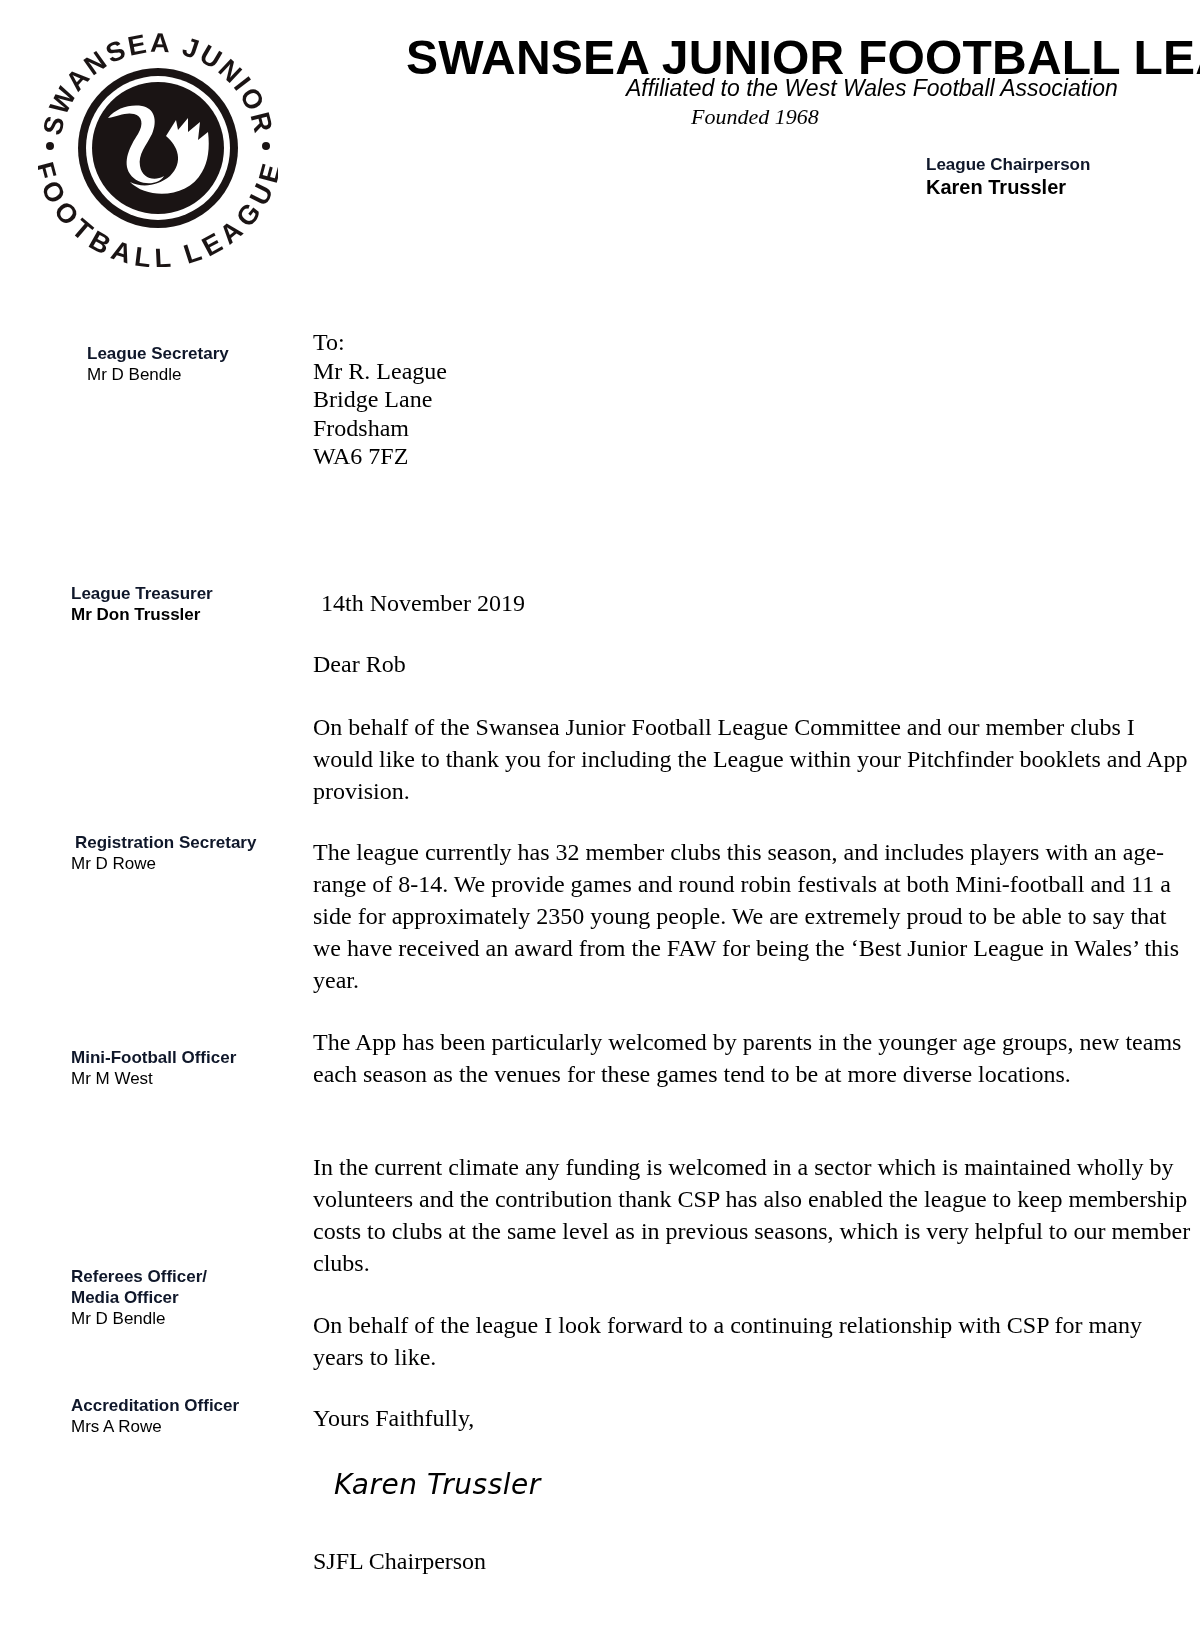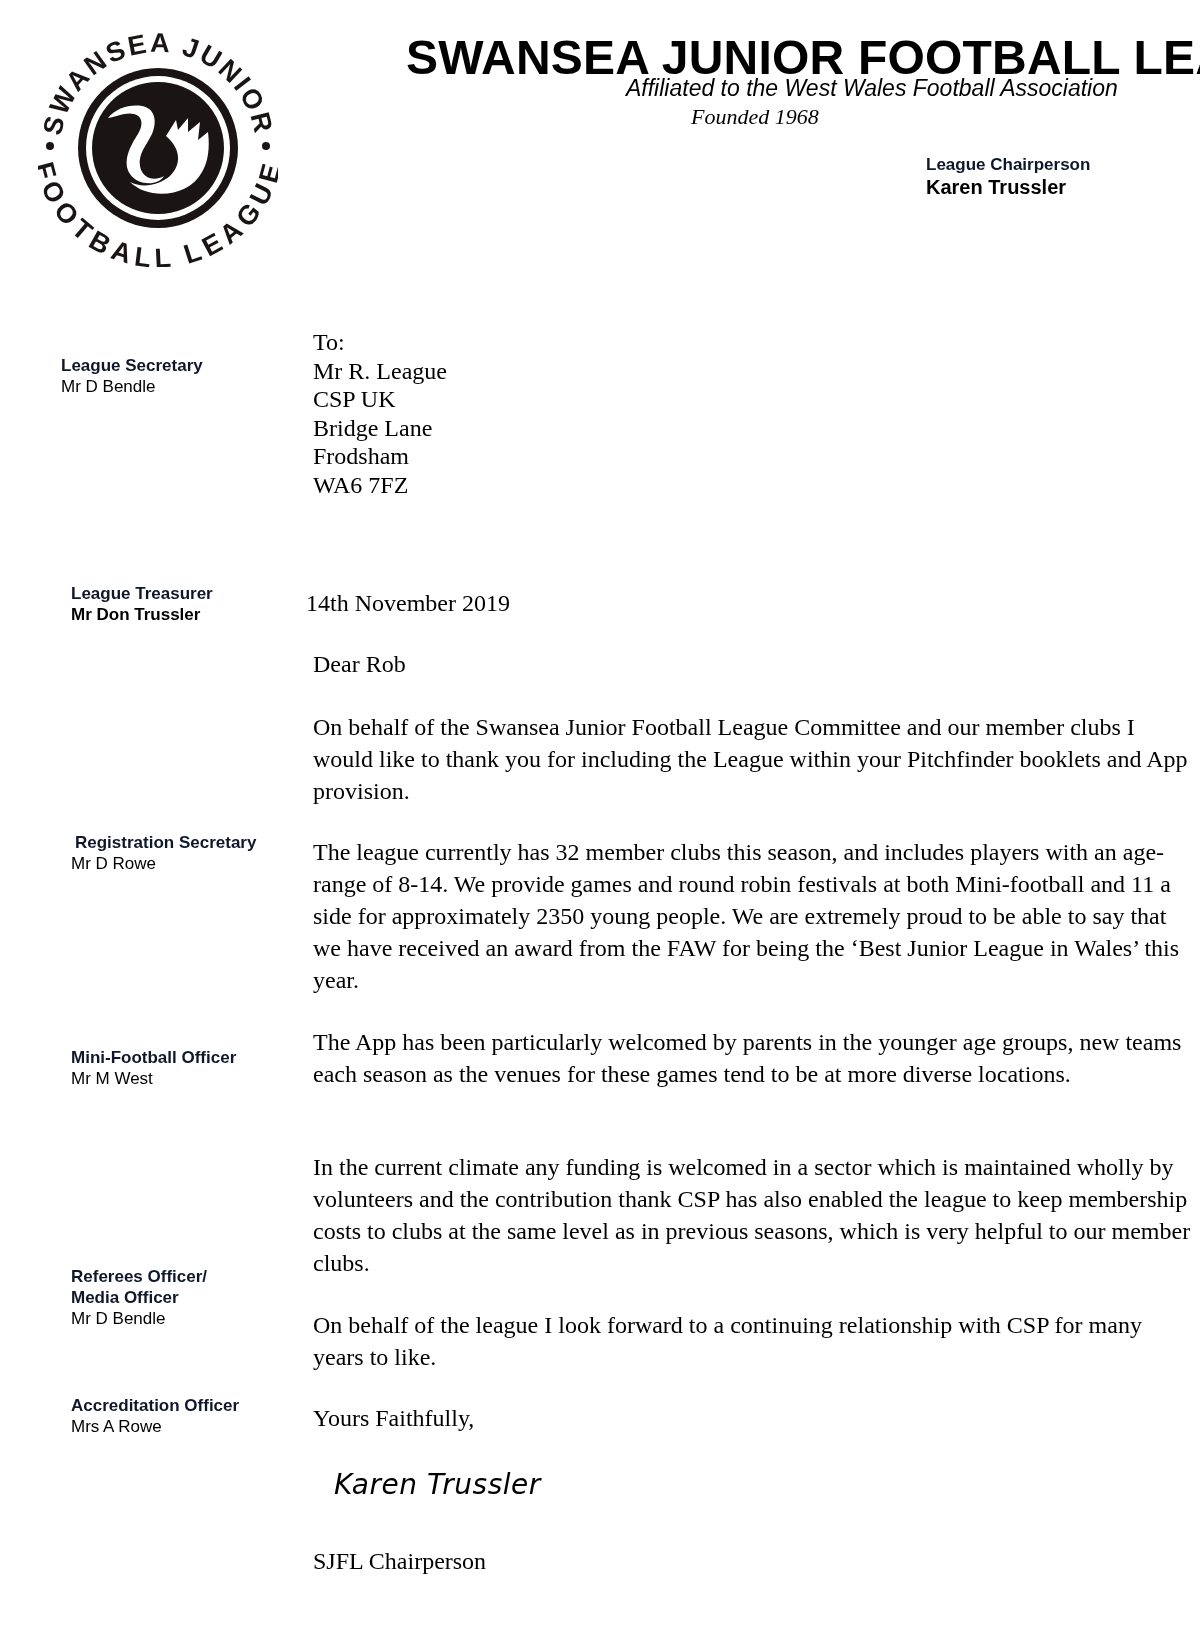--- a/index.html
+++ b/index.html
@@ -46,21 +46,21 @@
 
 <div class="abs title">SWANSEA JUNIOR FOOTBALL LEAGUE</div>
 <div class="abs affil">Affiliated to the West Wales Football Association</div>
 <div class="abs founded">Founded 1968</div>
 
 <div class="abs" style="left:926px; top:154px;">
   <div class="role chair-role">League Chairperson</div>
   <div class="person chair-name">Karen Trussler</div>
 </div>
 
-<div class="abs" style="left:61px; top:343px;margin-top:12px;">
+<div class="abs" style="left:87px; top:343px;">
   <div class="role">League Secretary</div>
   <div class="person">Mr D Bendle</div>
 </div>
 <div class="abs" style="left:71px; top:583px;">
   <div class="role">League Treasurer</div>
   <div class="person bold">Mr Don Trussler</div>
 </div>
 <div class="abs" style="left:75px; top:832px;">
   <div class="role">Registration Secretary</div>
   <div class="person" style="margin-left:-4px;">Mr D Rowe</div>
@@ -75,27 +75,26 @@
   <div class="person">Mr D Bendle</div>
 </div>
 <div class="abs" style="left:71px; top:1395px;">
   <div class="role">Accreditation Officer</div>
   <div class="person">Mrs A Rowe</div>
 </div>
 
 <div class="abs letter" style="left:313px; top:328px;">
   <p>To:</p>
   <p>Mr R. League</p>
-  <p>CSP UK</p>
   <p>Bridge Lane</p>
   <p>Frodsham</p>
   <p>WA6 7FZ</p>
 </div>
 
-<div class="abs letter" style="left:306px; top:589px;">14th November 2019</div>
+<div class="abs letter" style="left:321px; top:589px;">14th November 2019</div>
 <div class="abs letter" style="left:313px; top:650px;">Dear Rob</div>
 
 <div class="abs para" style="top:711px;">On behalf of the Swansea Junior Football League Committee and our member clubs I would like to thank you for including the League within your Pitchfinder booklets and App provision.</div>
 <div class="abs para" style="top:836px;">The league currently has 32 member clubs this season, and includes players with an age-range of 8-14. We provide games and round robin festivals at both Mini-football and 11 a side for approximately 2350 young people. We are extremely proud to be able to say that we have received an award from the FAW for being the ‘Best Junior League in Wales’ this year.</div>
 <div class="abs para" style="top:1026px;">The App has been particularly welcomed by parents in the younger age groups, new teams each season as the venues for these games tend to be at more diverse locations.</div>
 <div class="abs para" style="top:1151px;">In the current climate any funding is welcomed in a sector which is maintained wholly by volunteers and the contribution thank CSP has also enabled the league to keep membership costs to clubs at the same level as in previous seasons, which is very helpful to our member clubs.</div>
 <div class="abs para" style="top:1309px;">On behalf of the league I look forward to a continuing relationship with CSP for many years to like.</div>
 
 <div class="abs letter" style="left:313px; top:1404px;">Yours Faithfully,</div>
 <div class="abs sig">Karen Trussler</div>

